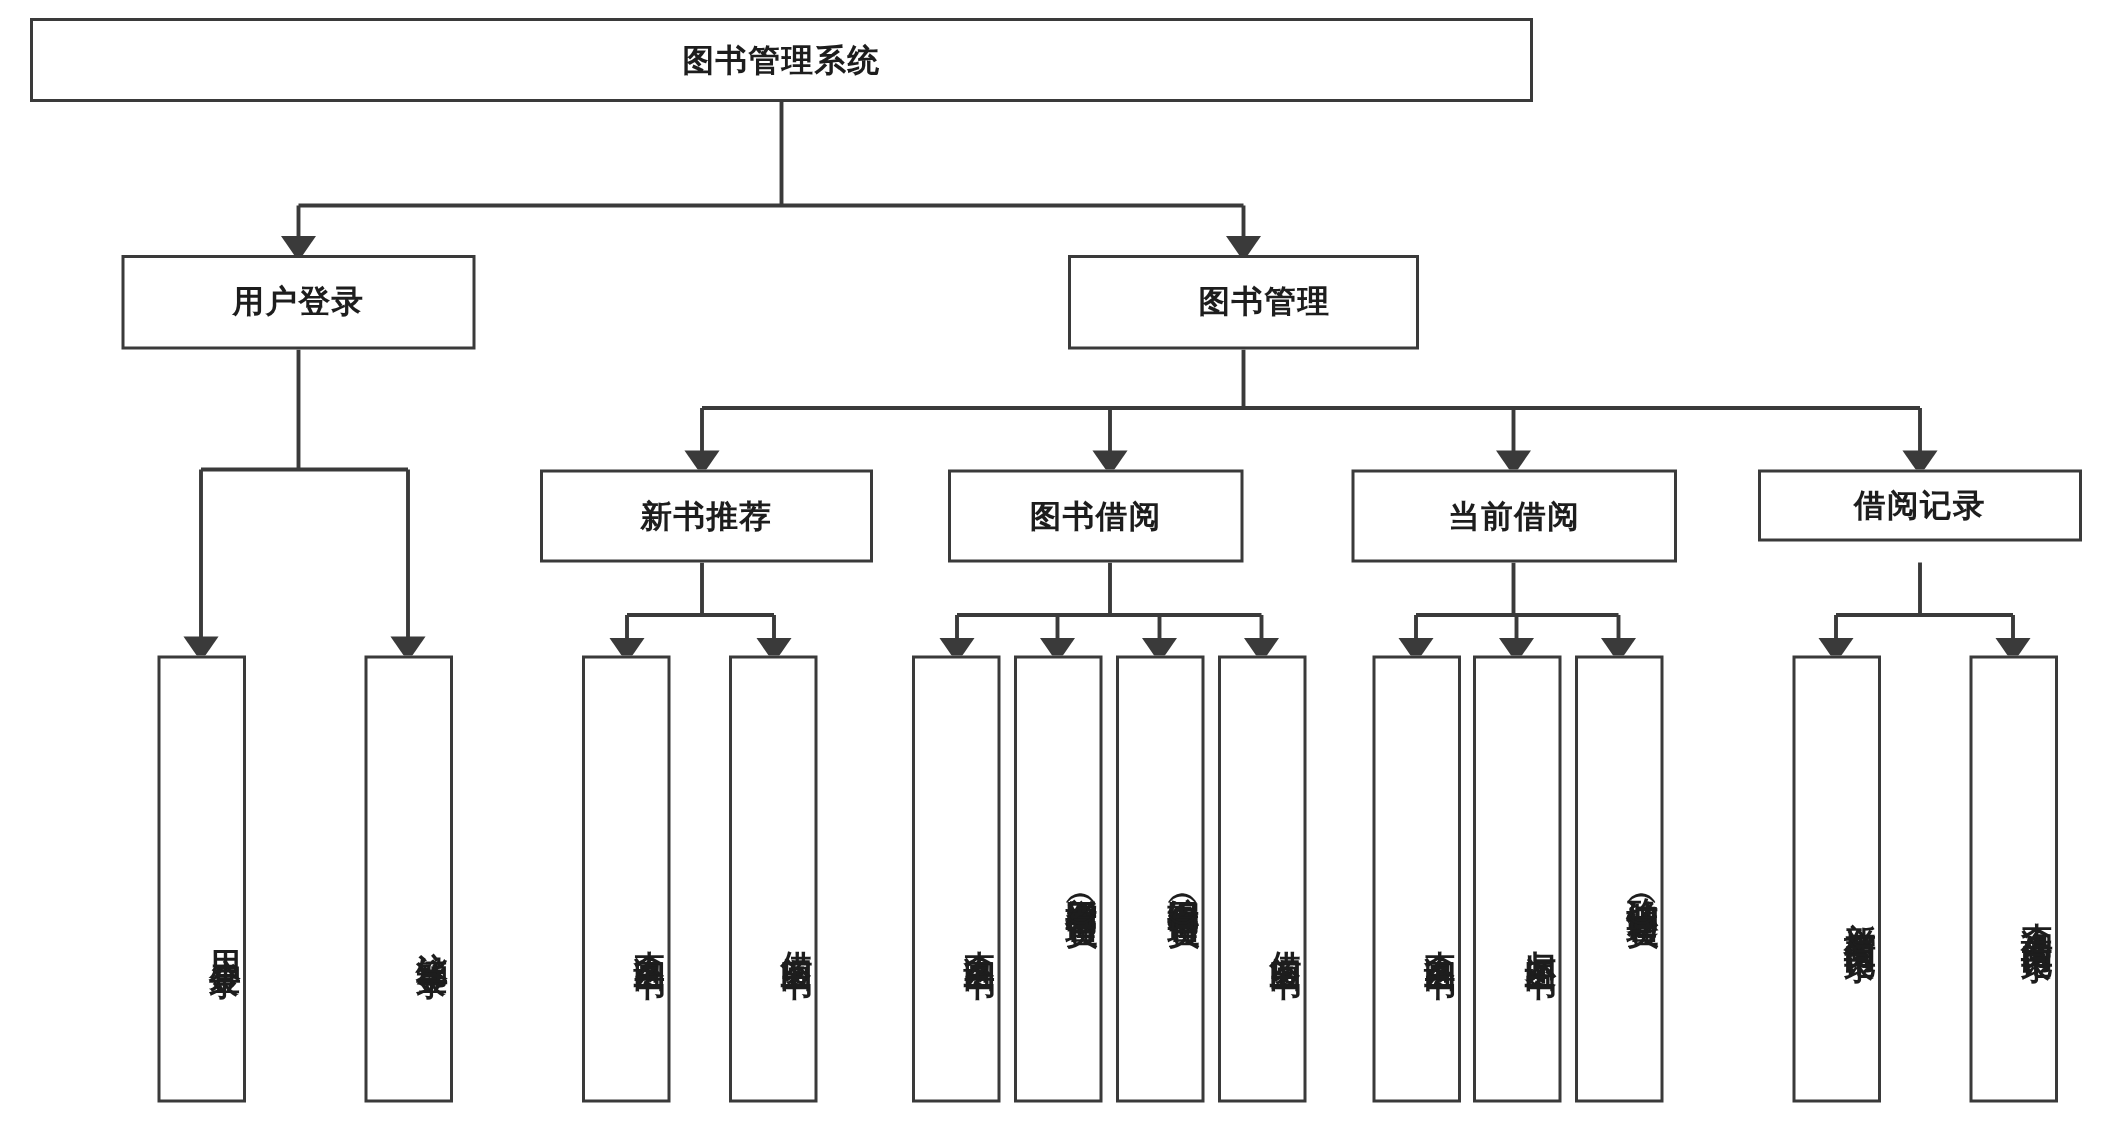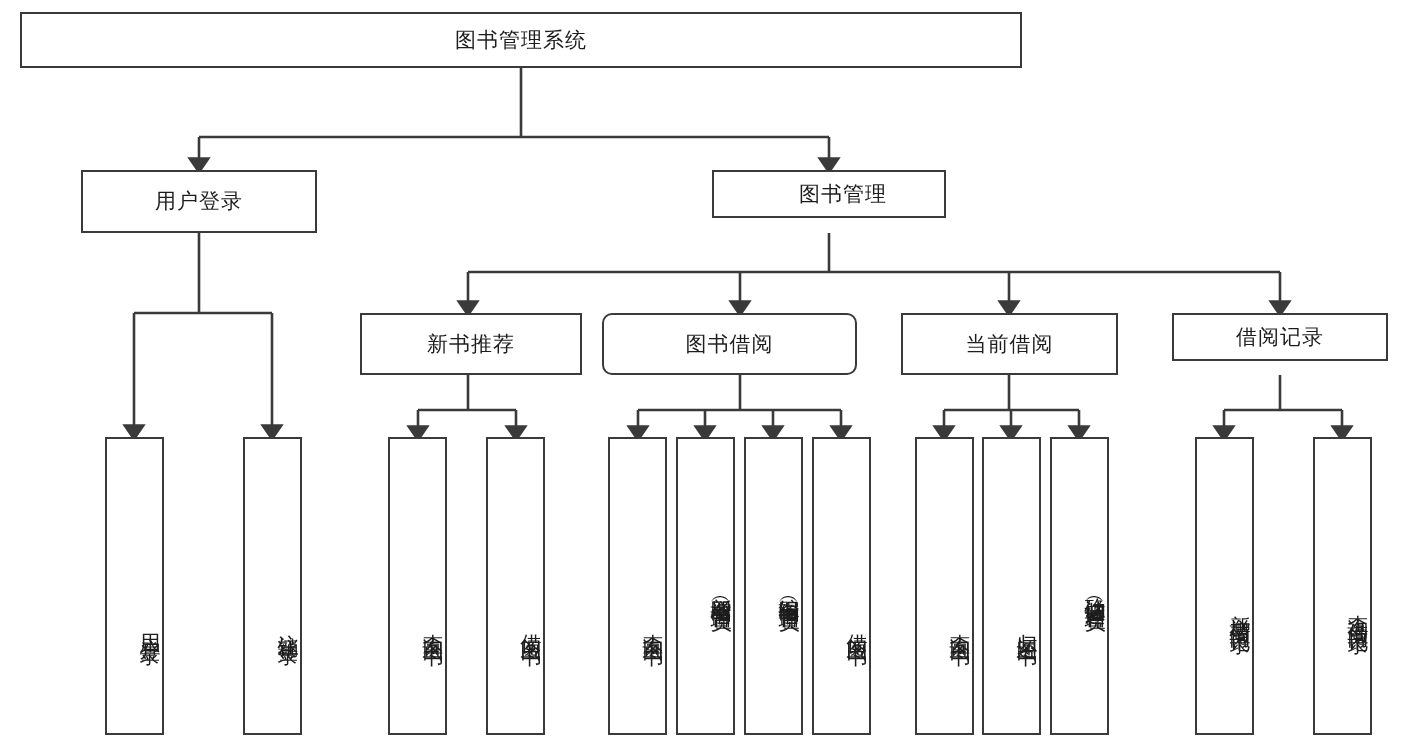--- a/index.html
+++ b/index.html
@@ -28,20 +28,21 @@
     position: absolute;
     box-sizing: border-box;
     border: 2.5px solid #3a3a3a;
     background: #ffffff;
     color: #1d1d1d;
     display: flex;
     align-items: center;
     justify-content: center;
     text-align: center;
     line-height: 1.18;
+    font-weight: bold;
   }
   .node.horiz {
     font-size: 21px;
     letter-spacing: 1px;
   }
   .node.root {
     font-size: 21px;
     letter-spacing: 1px;
   }
   .node.vert {
@@ -126,28 +127,28 @@
     </g>
   </svg>
 
   <div class="node root" style="left:20px; top:12px; width:1002px; height:56px;">
     <span>图书管理系统</span>
   </div>
 
   <div class="node horiz" style="left:81px; top:170px; width:236px; height:63px;">
     <span>用户登录</span>
   </div>
-  <div class="node horiz" style="left:712px; top:170px; width:234px; height:48px;padding-left:28px;">
+  <div class="node horiz" style="left:712px; top:170px; width:234px; height:63px;padding-left:28px;">
     <span>图书管理</span>
   </div>
 
   <div class="node horiz" style="left:360px; top:313px; width:222px; height:62px;">
     <span>新书推荐</span>
   </div>
-  <div class="node horiz" style="left:602px; top:313px; width:255px; height:62px;border-radius:10px;">
+  <div class="node horiz" style="left:632px; top:313px; width:197px; height:62px;">
     <span>图书借阅</span>
   </div>
   <div class="node horiz" style="left:901px; top:313px; width:217px; height:62px;">
     <span>当前借阅</span>
   </div>
   <div class="node horiz" style="left:1172px; top:313px; width:216px; height:48px;">
     <span>借阅记录</span>
   </div>
 
   <div class="node vert" style="left:105px; top:437px; width:59px; height:298px; padding-top:78px;">

